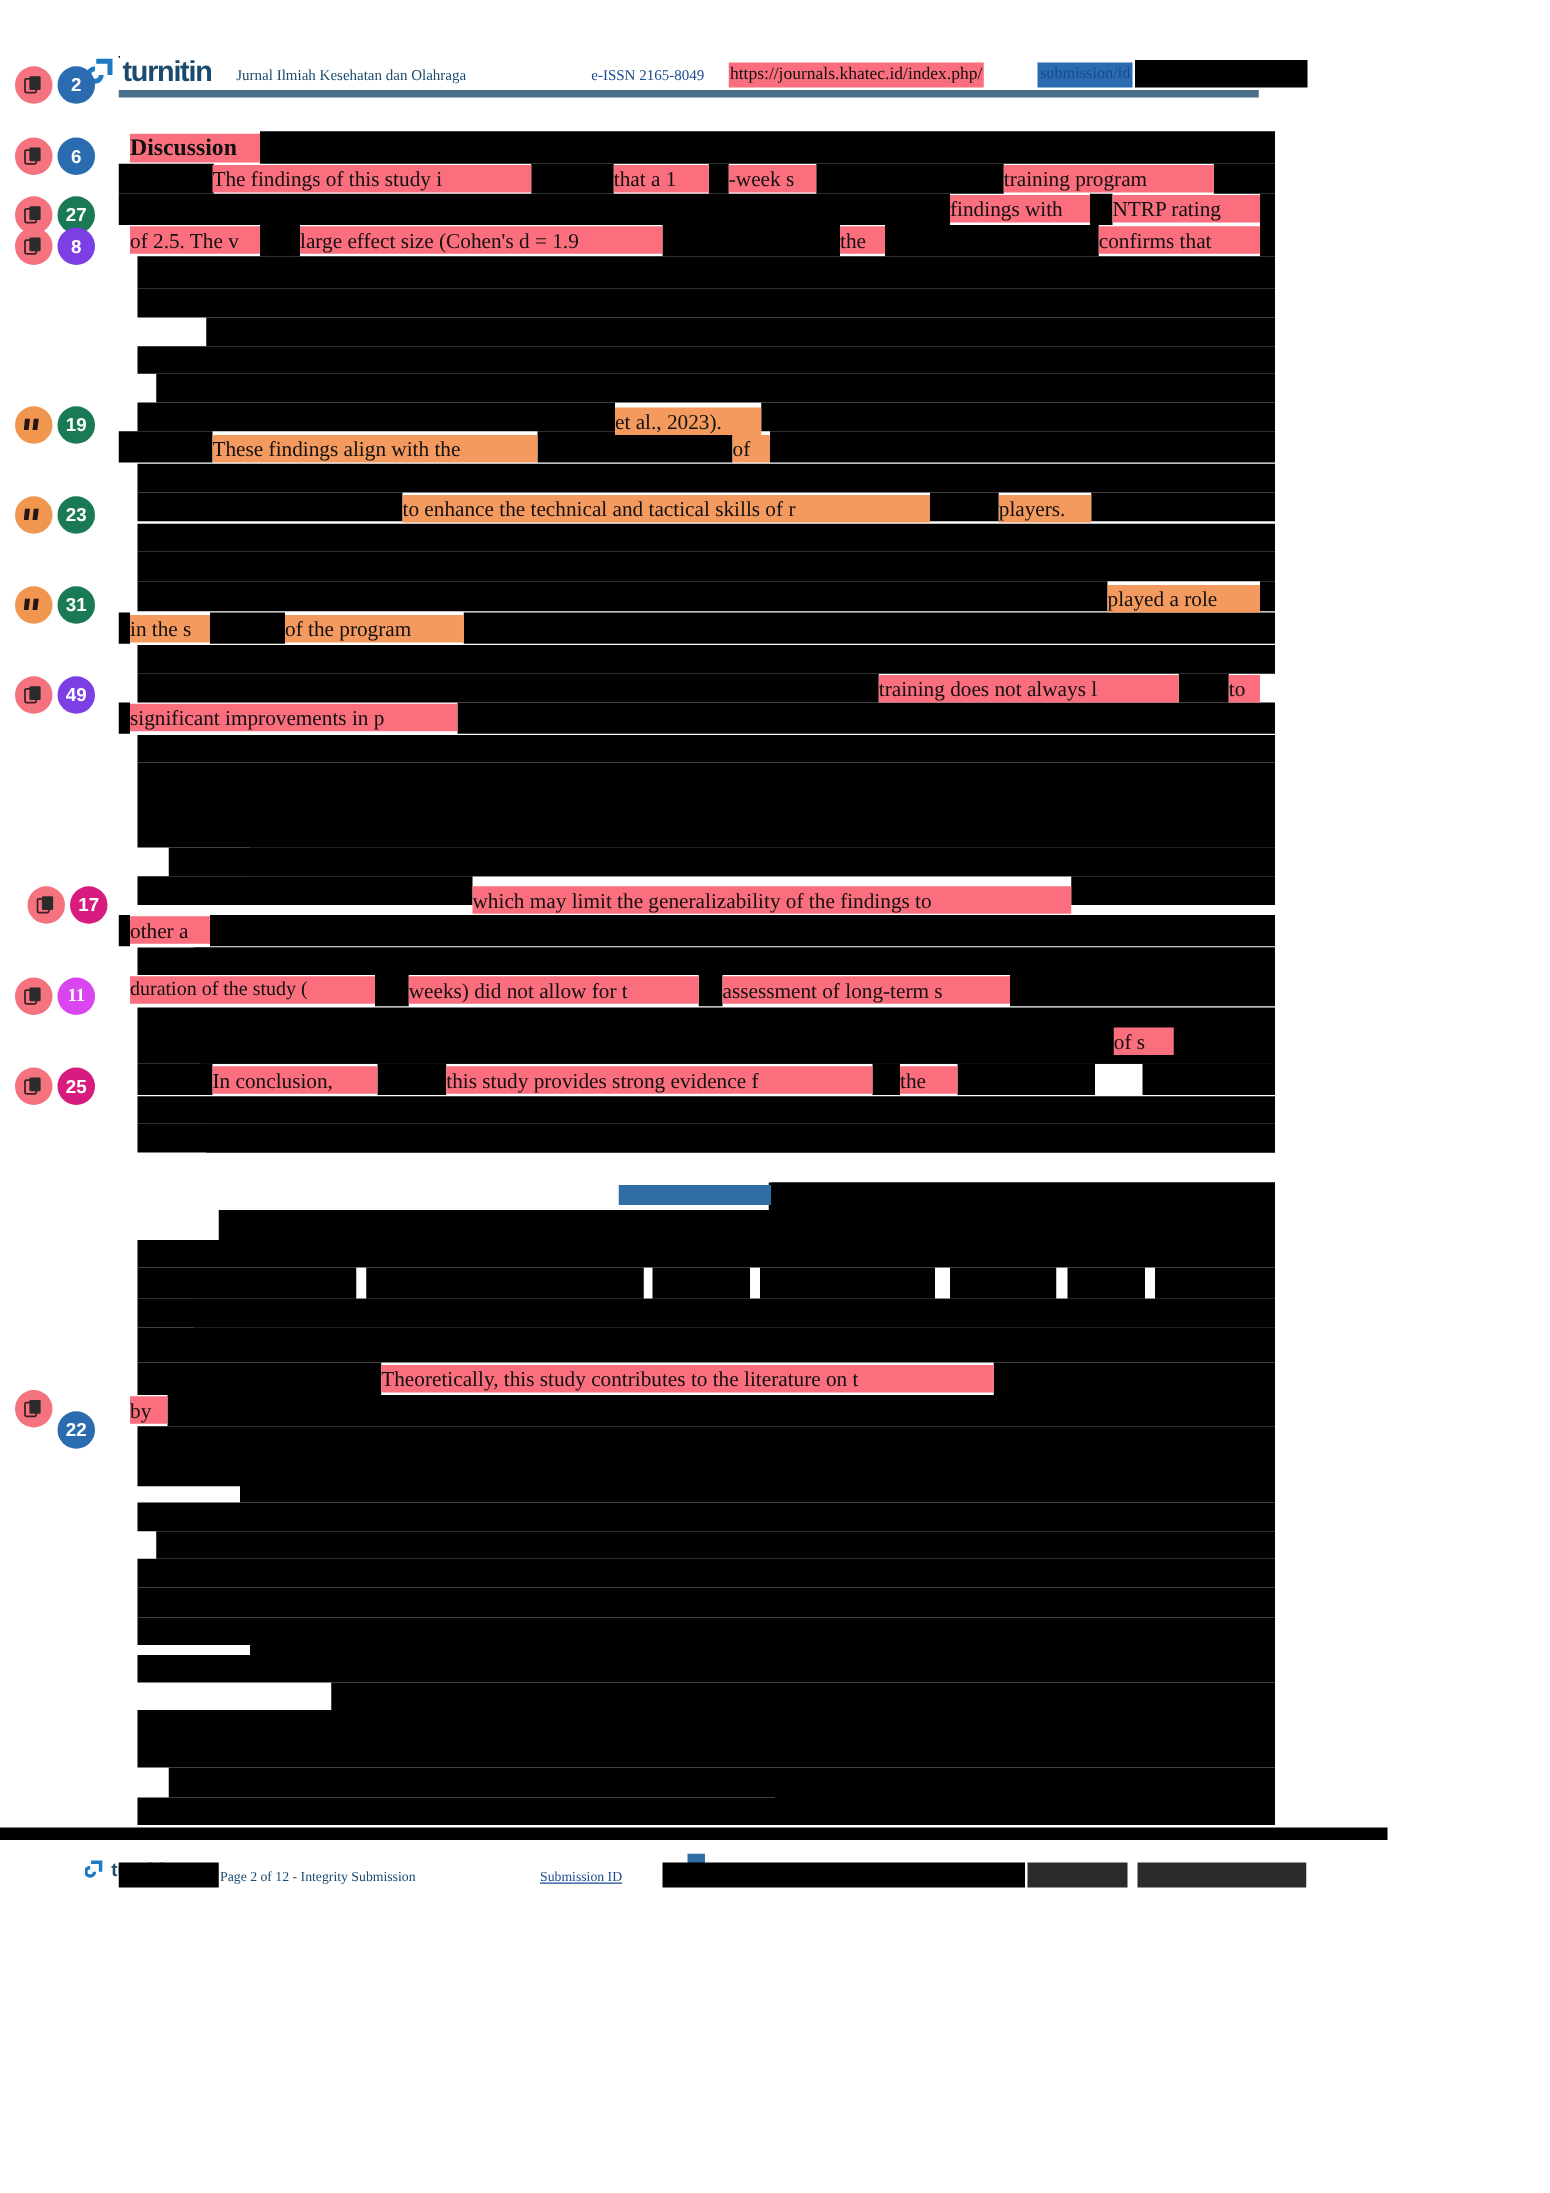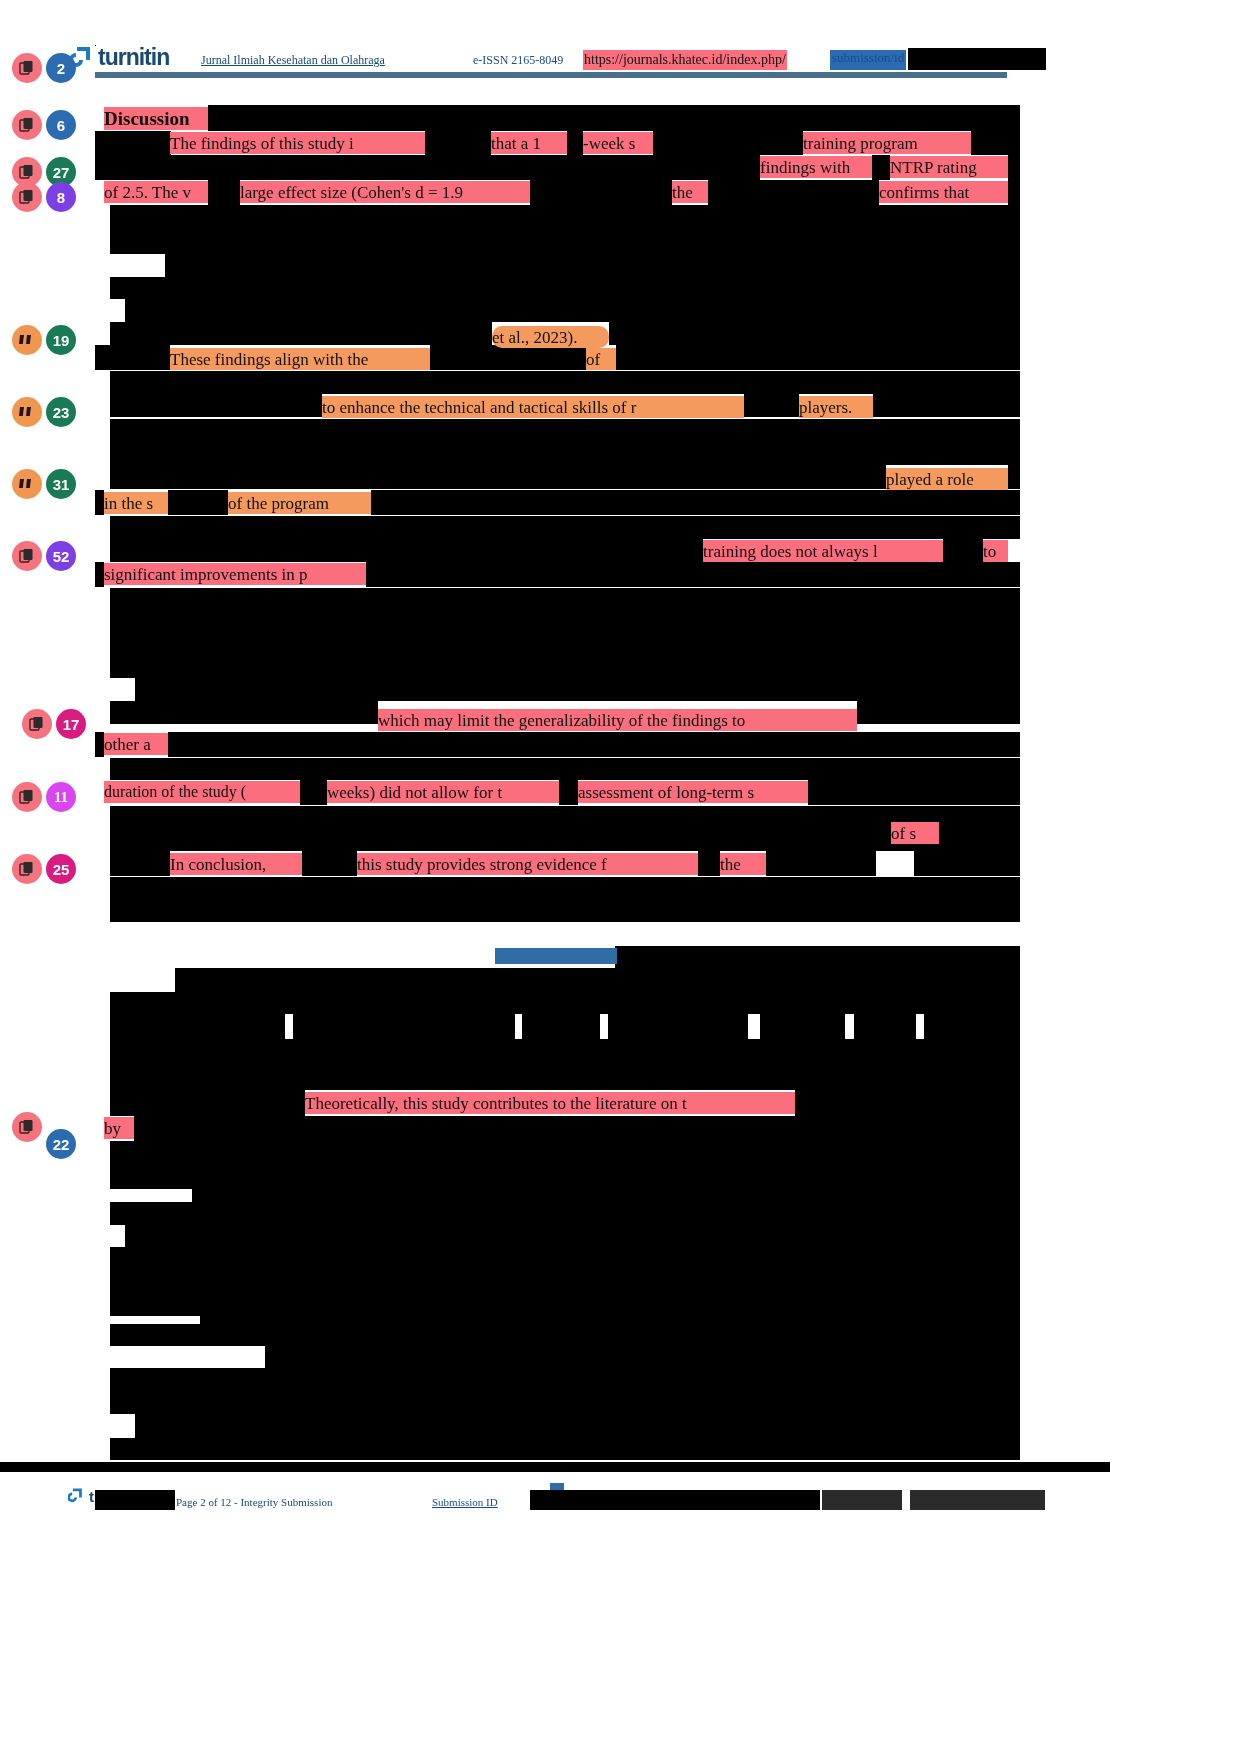--- a/index.html
+++ b/index.html
@@ -61,21 +61,21 @@
   <div class="hdr-logo" style="left:70px;top:44px;">
     <span class="lg-mark">
       <svg width="26" height="26" viewBox="0 0 26 26">
         <path d="M7 2 H20 V15 H16 V6 H7 Z" fill="#1f7ac4"></path>
         <path d="M6 8 a7 7 0 1 0 7 7 h-4 a3 3 0 1 1 -3 -3 z" fill="#1f7ac4"></path>
       </svg>
     </span>
     <span class="hdr-text">turnitin</span>
   </div>
 
-  <div class="abs hdr-meta" style="left:201px;top:53px;width:220px;white-space:nowrap;text-decoration:underline;">Jurnal Ilmiah Kesehatan dan Olahraga</div>
+  <div class="abs hdr-meta" style="left:189px;top:53px;width:220px;white-space:nowrap;">Jurnal Ilmiah Kesehatan dan Olahraga</div>
 
   <div class="abs hdr-meta" style="left:473px;top:53px;white-space:nowrap;color:#1a4a8e;">e-ISSN 2165-8049</div>
 
   <div class="hdr-url" style="left:583px;top:50px;height:20px;padding:0 1px;">https://journals.khatec.id/index.php/</div>
   <div class="abs" style="left:830px;top:50px;height:20px;font-size:13px;color:#1a4a8e;background:#2b6cb0;padding:0 2px;">submission/id</div>
 
   <div class="bar" style="left:908px;top:48px;width:138px;height:22px;"></div>
   <div class="hdr-rule" style="left:95px;top:72px;width:912px;height:6px;background:#4a6f8a;"></div>
 
   <div id="redaction-layer">
@@ -189,21 +189,21 @@
       <div class="hl pink" style="left: 170px; top: 132px; width: 255px; height: 22px; font-size: 17px;">The findings of this study i</div>
       <div class="hl pink" style="left: 491px; top: 132px; width: 76px; height: 22px; font-size: 17px;">that a 1</div>
       <div class="hl pink" style="left: 583px; top: 132px; width: 70px; height: 22px; font-size: 17px;">-week s</div>
       <div class="hl pink" style="left: 803px; top: 132px; width: 168px; height: 22px; font-size: 17px;">training  program</div>
       <div class="hl pink" style="left: 760px; top: 156px; width: 112px; height: 22px; font-size: 17px;">findings with</div>
       <div class="hl pink" style="left: 890px; top: 156px; width: 118px; height: 22px; font-size: 17px;">NTRP rating</div>
       <div class="hl pink" style="left: 104px; top: 181px; width: 104px; height: 22px; font-size: 17px;">of 2.5. The v</div>
       <div class="hl pink" style="left: 240px; top: 181px; width: 290px; height: 22px; font-size: 17px;">large effect size (Cohen's d = 1.9</div>
       <div class="hl pink" style="left: 672px; top: 181px; width: 36px; height: 22px; font-size: 17px;">the</div>
       <div class="hl pink" style="left: 879px; top: 181px; width: 129px; height: 22px; font-size: 17px;">confirms that</div>
-      <div class="hl orange" style="left: 492px; top: 326px; width: 117px; height: 22px; font-size: 17px; border-radius: 10px;">et al., 2023).</div>
+      <div class="hl orange" style="left: 492px; top: 326px; width: 117px; height: 22px; font-size: 17px;">et al., 2023).</div>
       <div class="hl orange" style="left: 170px; top: 348px; width: 260px; height: 22px; font-size: 17px;">These findings align with the</div>
       <div class="hl orange" style="left: 586px; top: 348px; width: 30px; height: 22px; font-size: 17px;">of</div>
       <div class="hl orange" style="left: 322px; top: 396px; width: 422px; height: 22px; font-size: 17px;">to  enhance  the  technical  and  tactical  skills  of  r</div>
       <div class="hl orange" style="left: 799px; top: 396px; width: 74px; height: 22px; font-size: 17px;">players.</div>
       <div class="hl orange" style="left: 886px; top: 468px; width: 122px; height: 22px; font-size: 17px;">played a role</div>
       <div class="hl orange" style="left: 104px; top: 492px; width: 64px; height: 22px; font-size: 17px;">in the s</div>
       <div class="hl orange" style="left: 228px; top: 492px; width: 143px; height: 22px; font-size: 17px;">of the program</div>
       <div class="hl pink" style="left: 703px; top: 540px; width: 240px; height: 22px; font-size: 17px;">training  does  not  always  l</div>
       <div class="hl pink" style="left: 983px; top: 540px; width: 25px; height: 22px; font-size: 17px;">to</div>
       <div class="hl pink" style="left: 104px; top: 563px; width: 262px; height: 22px; font-size: 17px;">significant improvements in p</div>
@@ -284,21 +284,21 @@
         </span>
         <span class="m-badge" style="background: rgb(26, 122, 85);">31</span>
       </div>
       <div class="marker" style="left: 12px; top: 541px;">
         <span class="m-icon copy" style="background: rgb(245, 115, 127);">
           <svg width="16" height="16" viewBox="0 0 16 16">
             <rect x="1" y="3" width="9" height="11" rx="1" fill="none" stroke="#3b1f22" stroke-width="1.4"></rect>
             <rect x="4.5" y="1" width="9" height="11" rx="1" fill="#2b2b2b"></rect>
           </svg>
         </span>
-        <span class="m-badge" style="background: rgb(123, 63, 228);">52</span>
+        <span class="m-badge" style="background: rgb(123, 63, 228);">49</span>
       </div>
       <div class="marker" style="left: 22px; top: 709px; justify-content: space-between;">
         <span class="m-icon copy" style="background: rgb(245, 115, 127);">
           <svg width="16" height="16" viewBox="0 0 16 16">
             <rect x="1" y="3" width="9" height="11" rx="1" fill="none" stroke="#3b1f22" stroke-width="1.4"></rect>
             <rect x="4.5" y="1" width="9" height="11" rx="1" fill="#2b2b2b"></rect>
           </svg>
         </span>
         <span class="m-badge" style="background: rgb(216, 27, 127);">17</span>
       </div>

